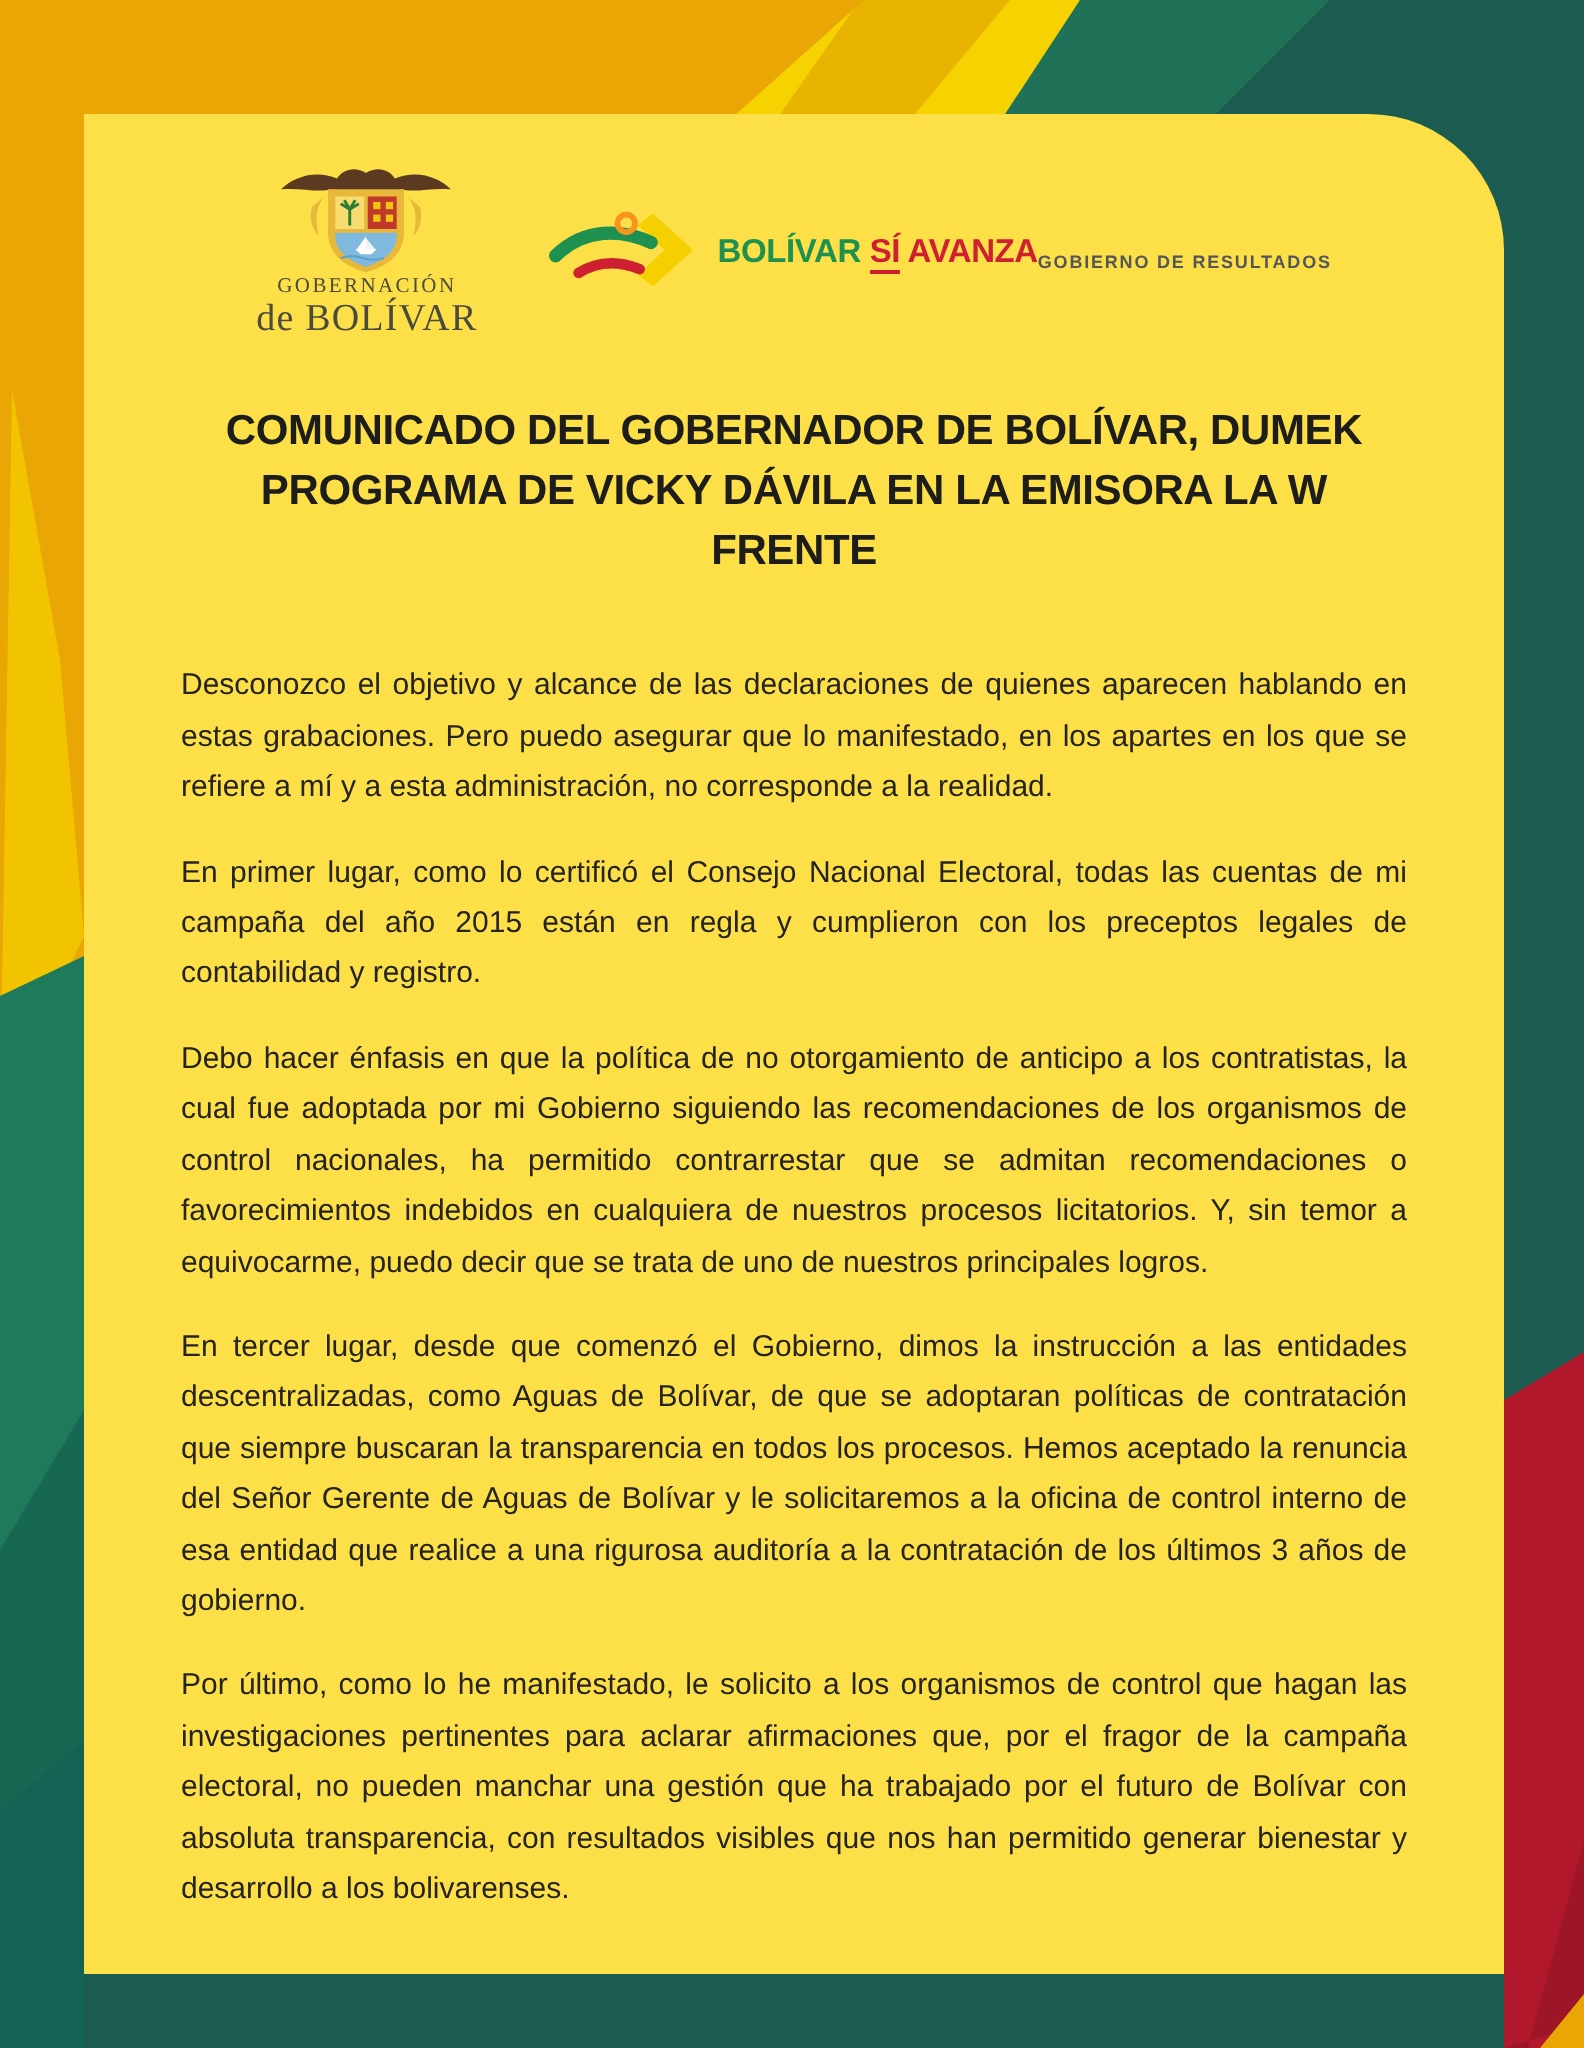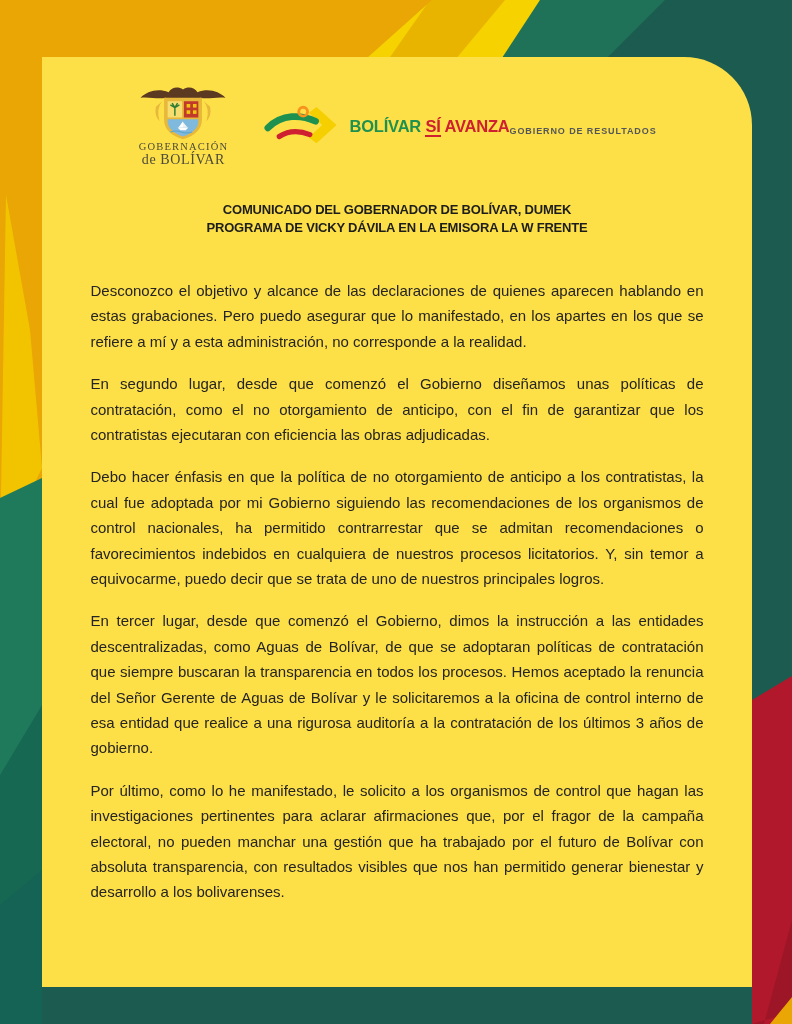--- a/index.html
+++ b/index.html
@@ -29,33 +29,33 @@
     display: flex;
     justify-content: center;
     align-items: center;
     gap: 34px;
     height: 86px;
   }
   .gob-logo { display: flex; flex-direction: column; align-items: center; }
   .gob-logo svg { display: block; }
   .gob-text { text-align: center; line-height: 1.02; color: #4B4A3C; font-family: "Liberation Serif", serif; margin-top: 1px; }
   .gob-text .l1 { font-size: 10.5px; letter-spacing: 1.2px; }
-  .gob-text .l2 { font-size: 14px; letter-spacing: 0.6px; }
+  .gob-text .l2 { font-size: 19px; letter-spacing: 0.6px; }
   .avanza-logo { display: flex; flex-direction: row; align-items: center; }
   .avanza-words { font-weight: bold; font-size: 16.5px; letter-spacing: -0.2px; line-height: 1.1; white-space: nowrap; }
   .w-bolivar { color: #1E9150; }
   .w-si { color: #CE2030; border-bottom: 2.5px solid #CE2030; padding-bottom: 0px; }
   .w-avanza { color: #CE2030; }
   .avanza-tagline { font-weight: bold; font-size: 9px; letter-spacing: 0.9px; color: #55565A; margin-top: 10px; white-space: nowrap; }
   
   .title {
     margin-top: 32px;
     text-align: center;
     font-weight: bold;
-    font-size: 13px;
+    font-size: 21px;
     line-height: 1.42;
     color: #1D1D1B;
     letter-spacing: -0.2px;
   }
   
   .body-text {
     margin: 40px auto 0 auto;
     width: 613px;
     font-size: 15px;
     line-height: 25.4px;
@@ -146,19 +146,19 @@
 
   </div>
 
   <div class="title">
     <div>COMUNICADO DEL GOBERNADOR DE BOLÍVAR, DUMEK</div>
     <div>PROGRAMA DE VICKY DÁVILA EN LA EMISORA LA W FRENTE</div>
   </div>
 
   <div class="body-text">
     <p>Desconozco el objetivo y alcance de las declaraciones de quienes aparecen hablando en estas grabaciones. Pero puedo asegurar que lo manifestado, en los apartes en los que se refiere a mí y a esta administración, no corresponde a la realidad.</p>
-    <p>En segundo lugar, desde que comenzó el Gobierno diseñamos unas políticas de contratación, como el no otorgamiento de anticipo, con el fin de garantizar que los contratistas ejecutaran con eficiencia las obras adjudicadas.</p>
+    <p>En primer lugar, como lo certificó el Consejo Nacional Electoral, todas las cuentas de mi campaña del año 2015 están en regla y cumplieron con los preceptos legales de contabilidad y registro.</p>
     <p>Debo hacer énfasis en que la política de no otorgamiento de anticipo a los contratistas, la cual fue adoptada por mi Gobierno siguiendo las recomendaciones de los organismos de control nacionales, ha permitido contrarrestar que se admitan recomendaciones o favorecimientos indebidos en cualquiera de nuestros procesos licitatorios. Y, sin temor a equivocarme, puedo decir que se trata de uno de nuestros principales logros.</p>
     <p>En tercer lugar, desde que comenzó el Gobierno, dimos la instrucción a las entidades descentralizadas, como Aguas de Bolívar, de que se adoptaran políticas de contratación que siempre buscaran la transparencia en todos los procesos. Hemos aceptado la renuncia del Señor Gerente de Aguas de Bolívar y le solicitaremos a la oficina de control interno de esa entidad que realice a una rigurosa auditoría a la contratación de los últimos 3 años de gobierno.</p>
     <p>Por último, como lo he manifestado, le solicito a los organismos de control que hagan las investigaciones pertinentes para aclarar afirmaciones que, por el fragor de la campaña electoral, no pueden manchar una gestión que ha trabajado por el futuro de Bolívar con absoluta transparencia, con resultados visibles que nos han permitido generar bienestar y desarrollo a los bolivarenses.</p>
   </div>
 
 </div>
 
 </body></html>

